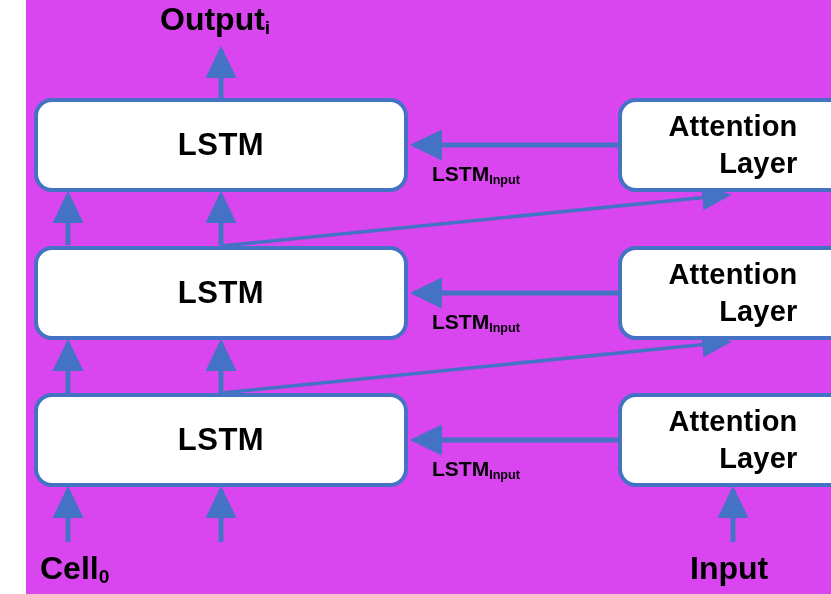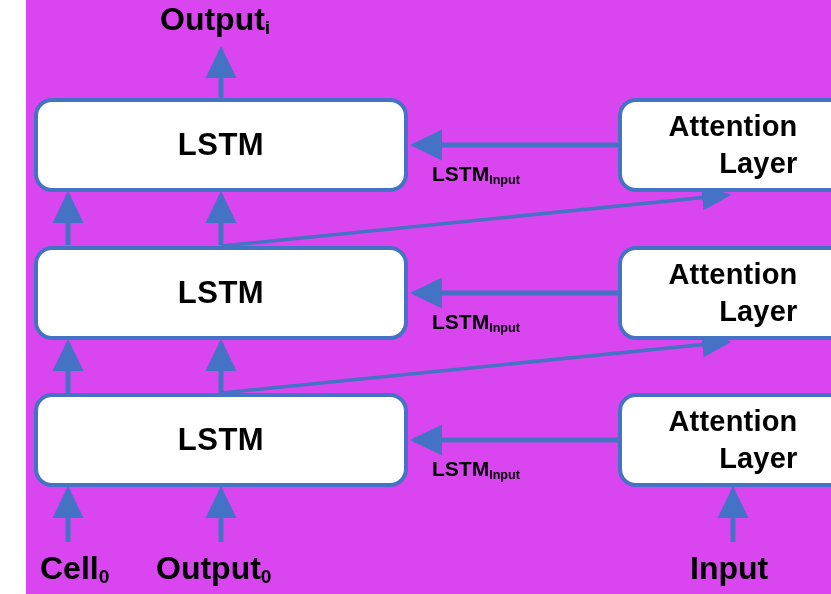--- a/index.html
+++ b/index.html
@@ -152,21 +152,18 @@
   </div>
 
   <div class="caption caption-edge" style="left:406px; top:458px;">
     <span>LSTM</span><sub>Input</sub>
   </div>
 
   <div class="caption caption-big" style="left:14px; top:552px;">
     <span>Cell</span><sub>0</sub>
   </div>
 
-  <div class="caption caption-big" style="left:130px; top:552px;">
-    <span>Output</span><sub>0</sub>
-  </div>
 
   <div class="caption caption-big" style="left:664px; top:552px;">
     <span>Input</span>
   </div>
 
 </div>
 
 </body></html>

